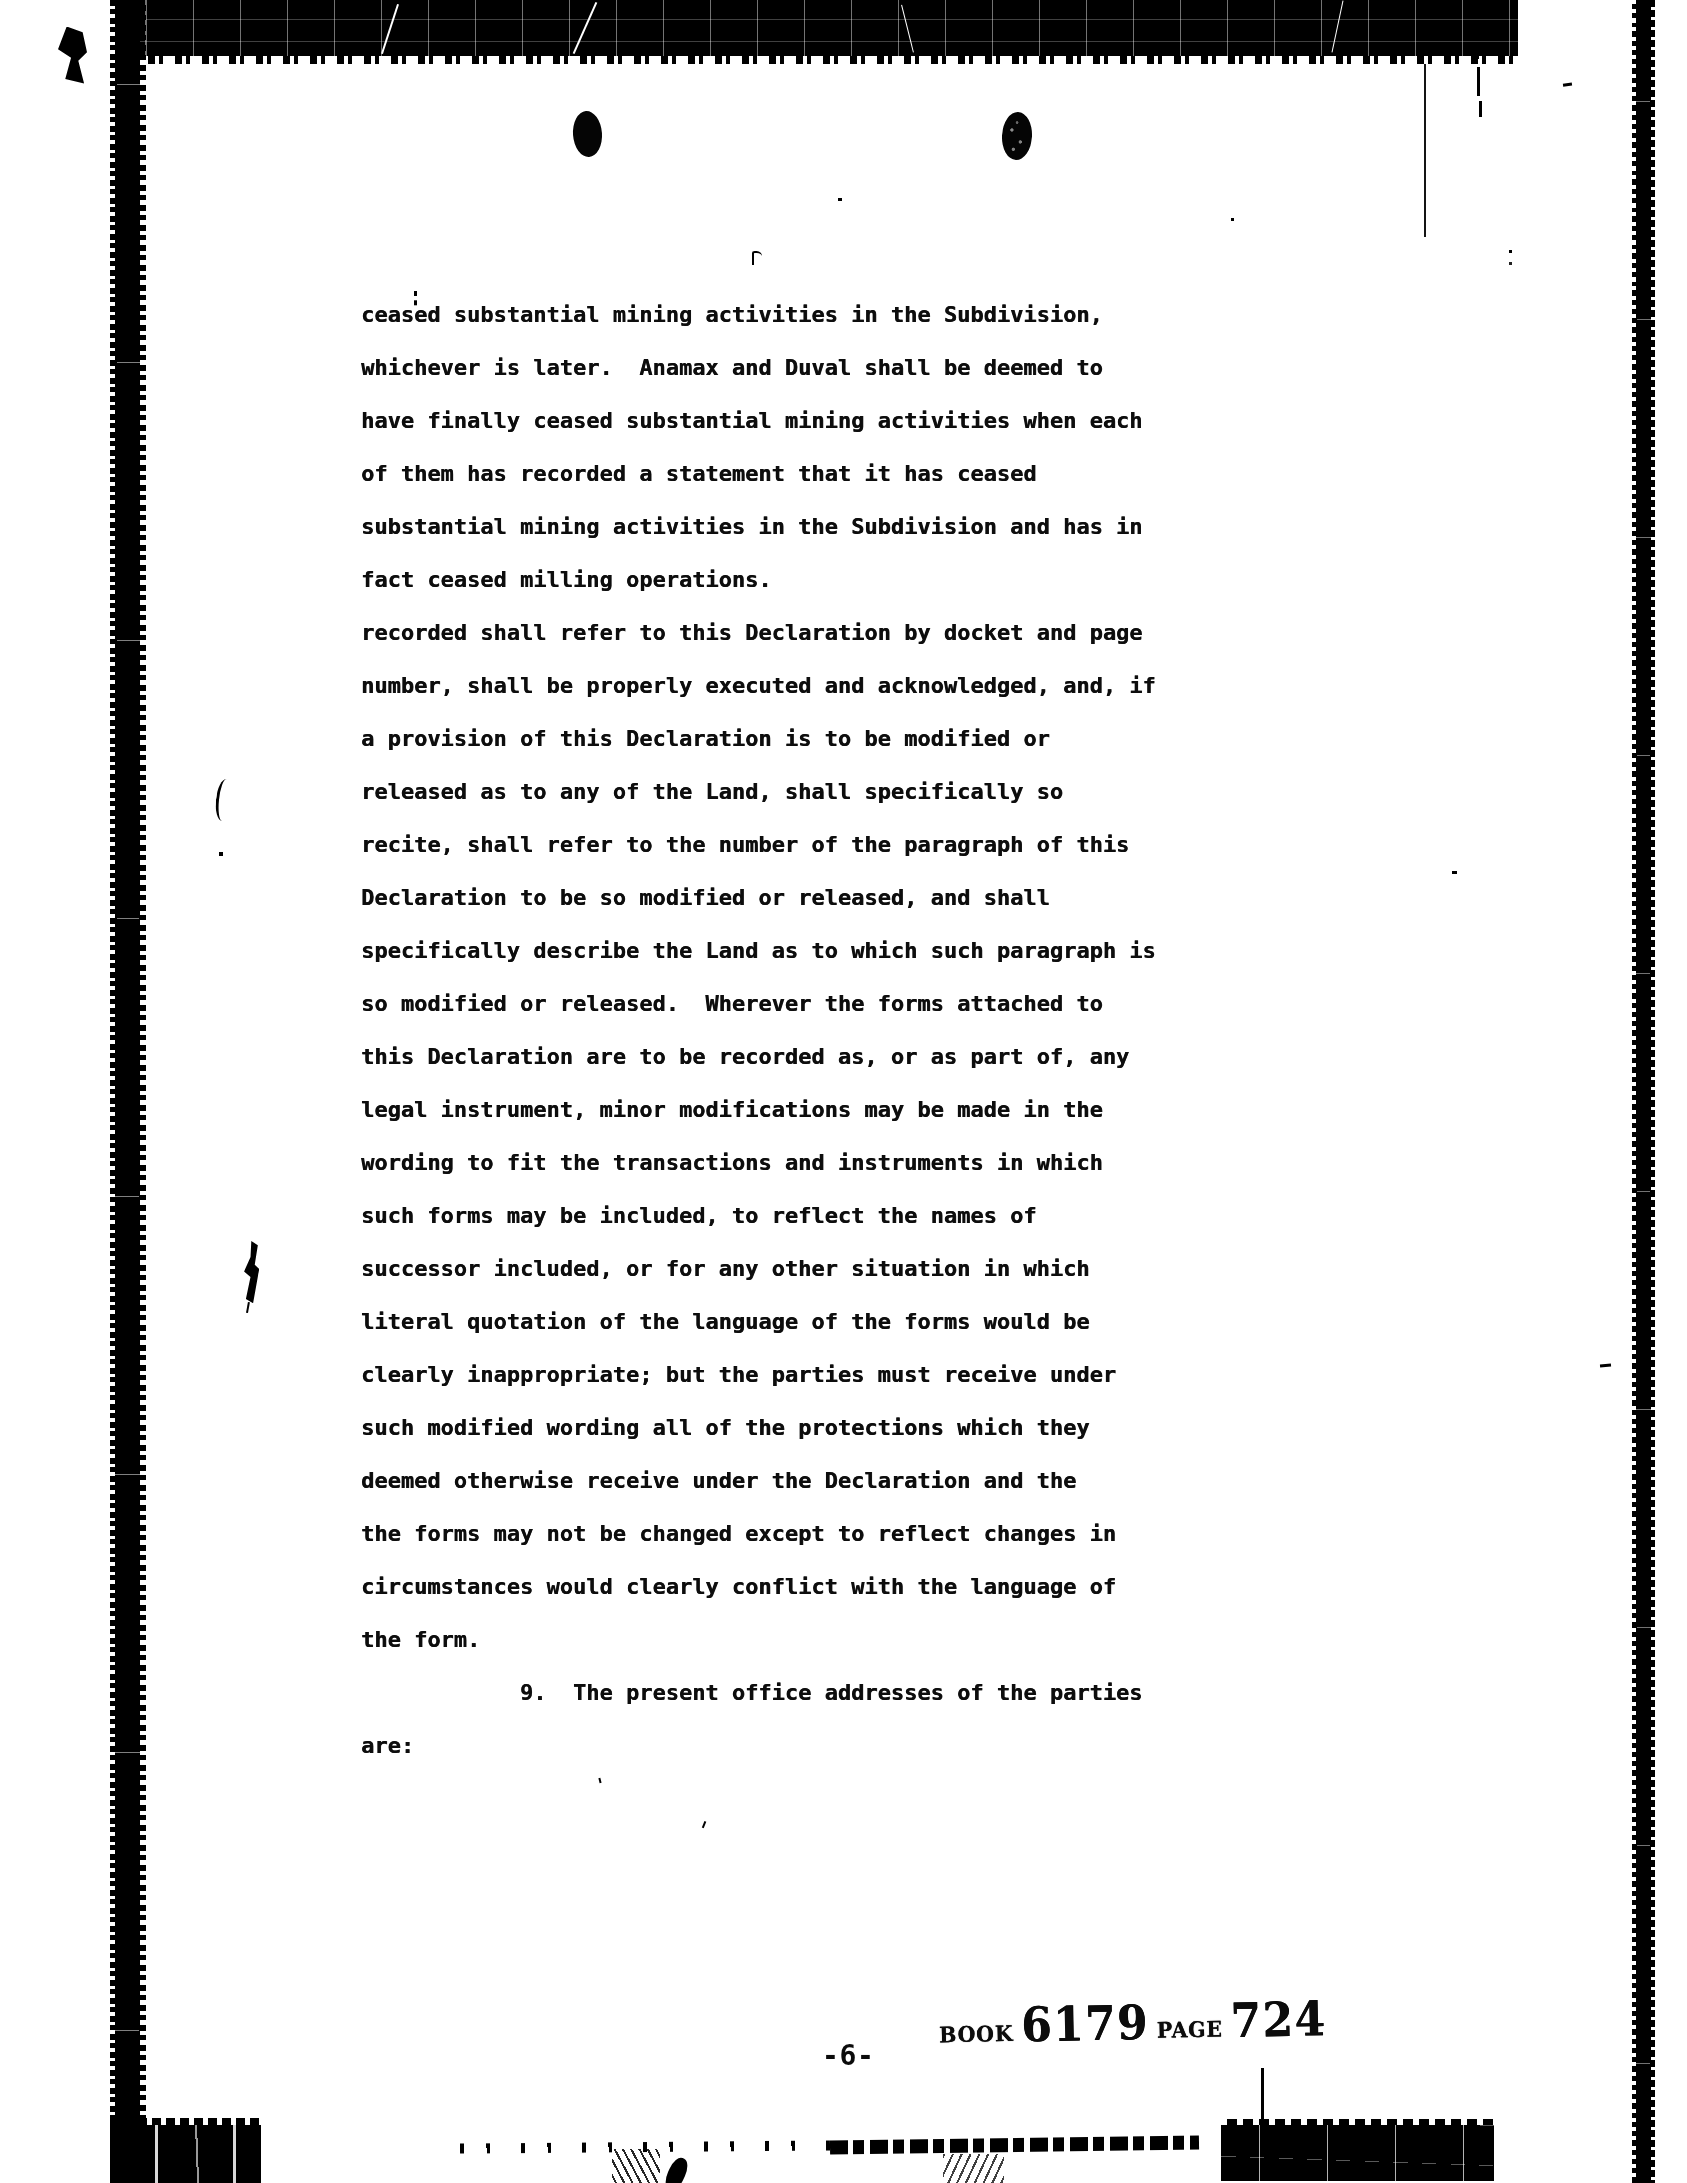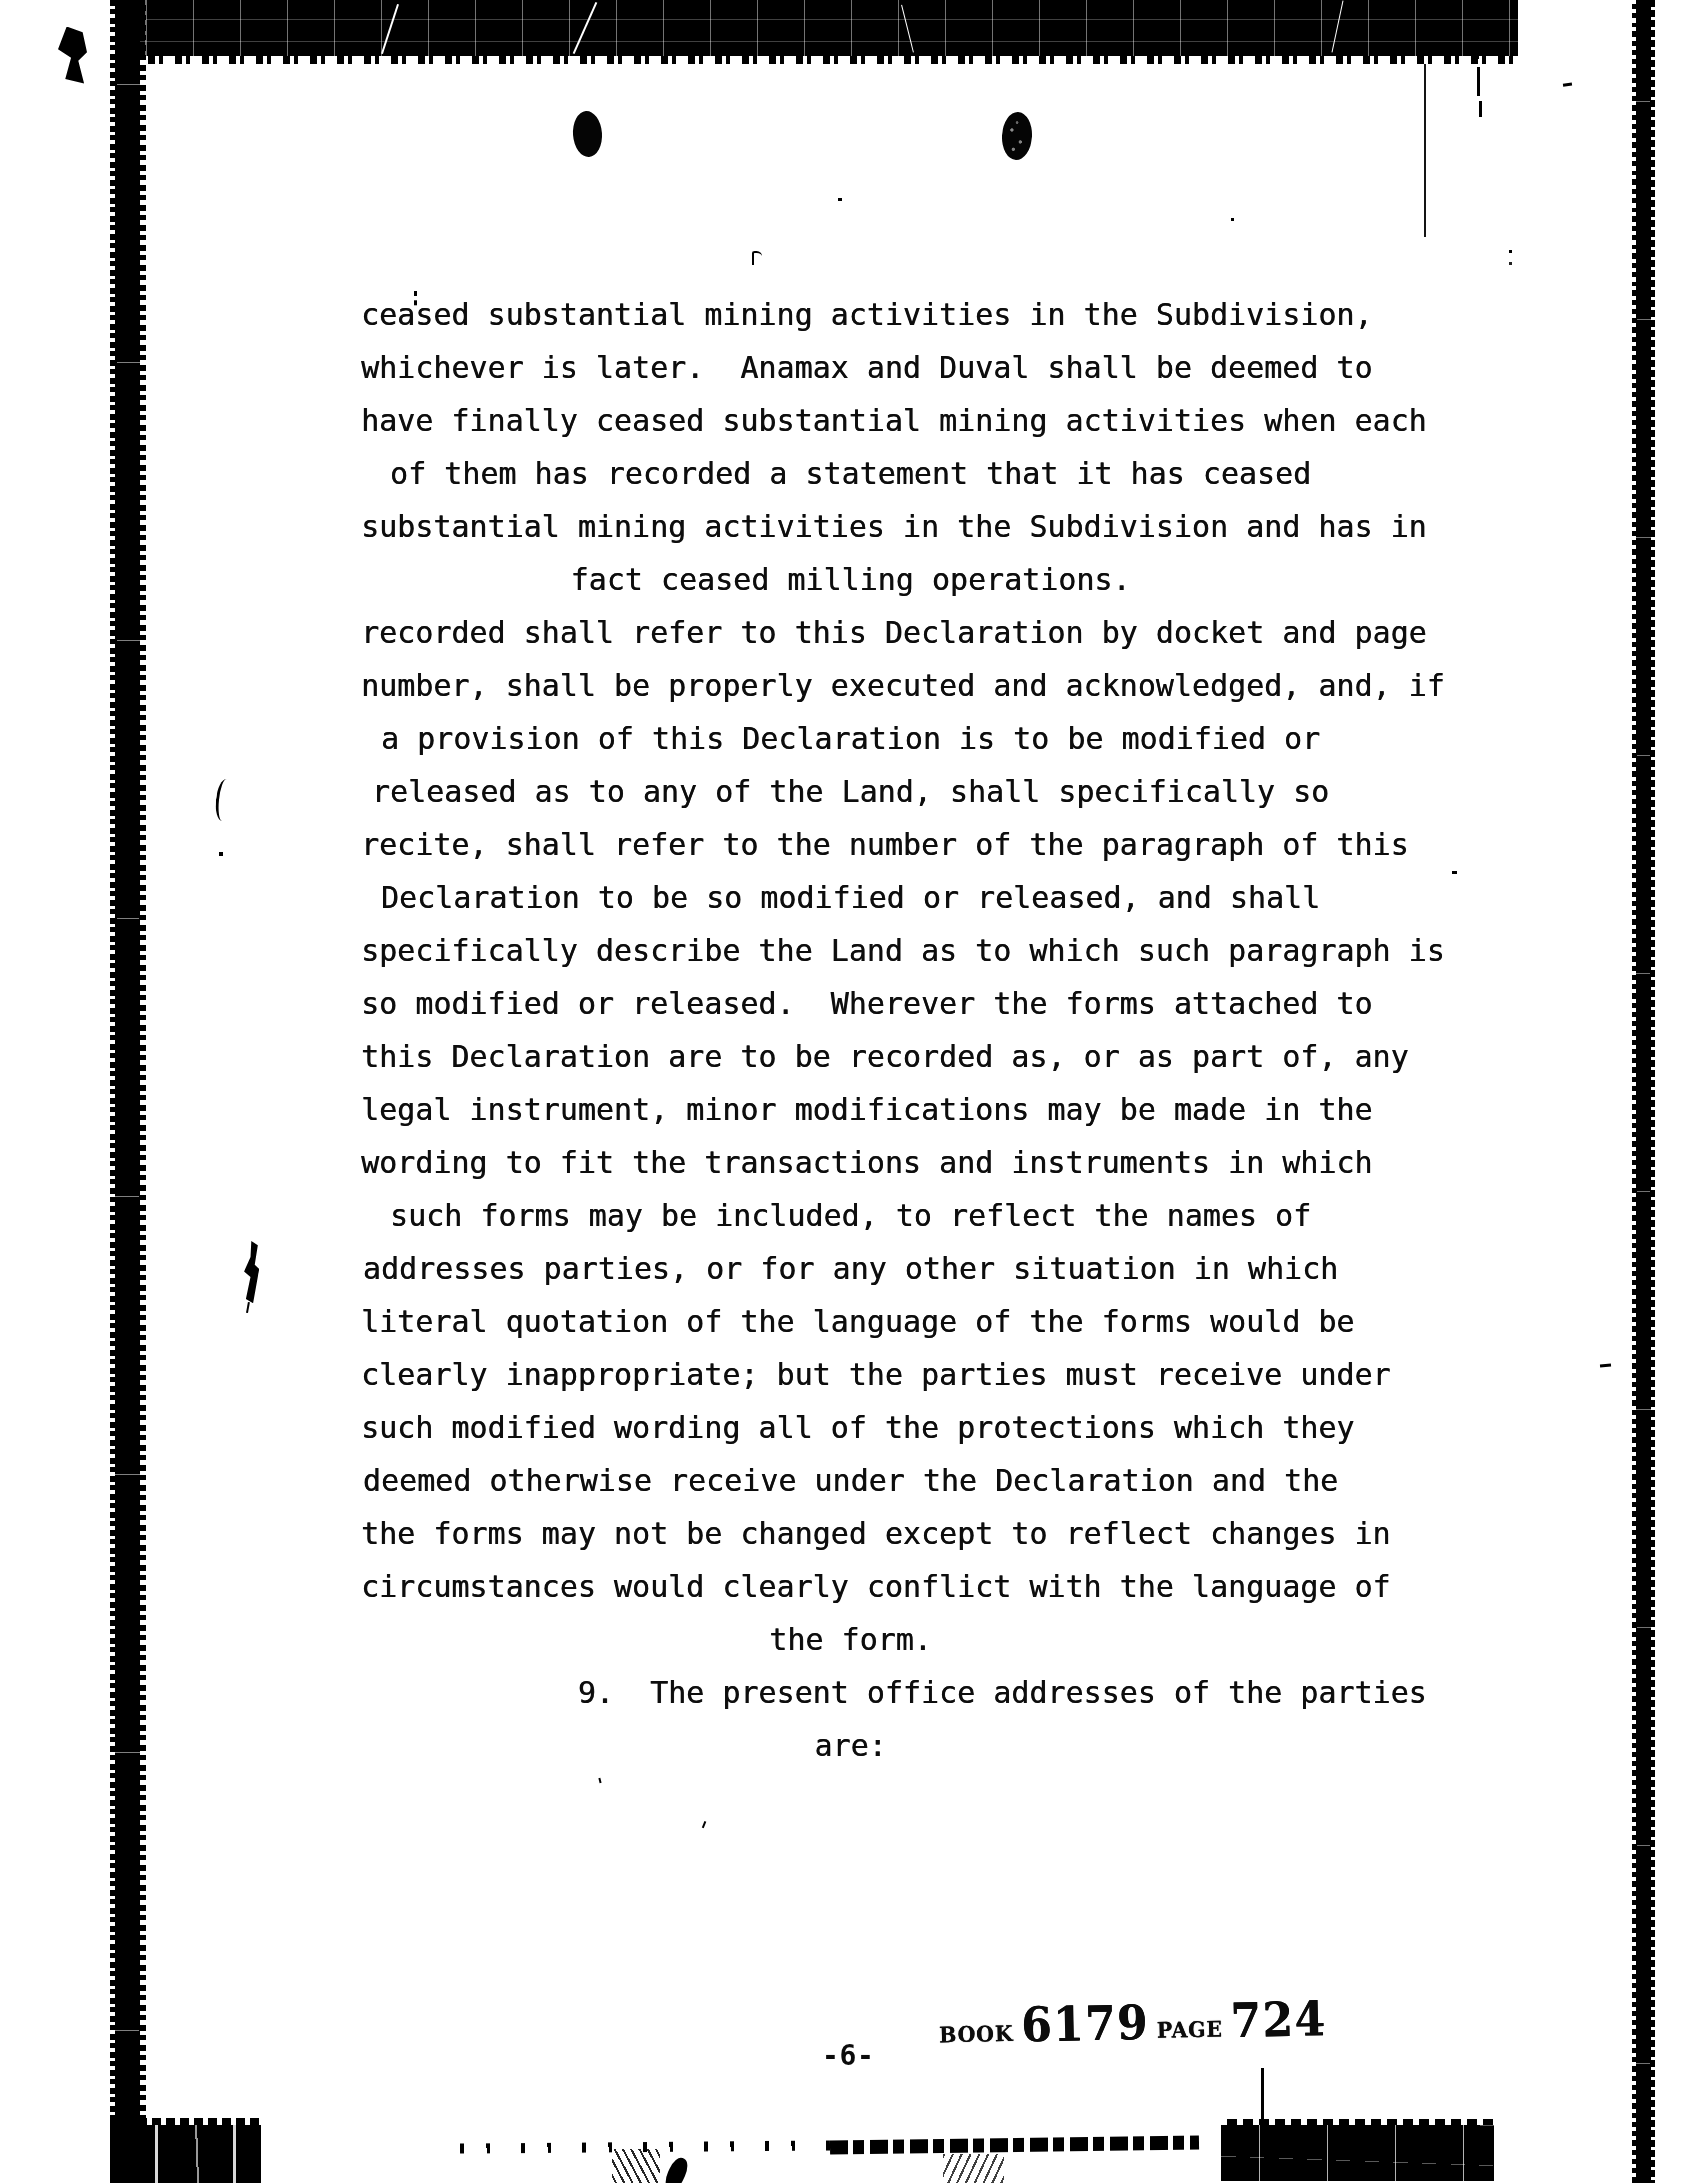--- a/index.html
+++ b/index.html
@@ -102,25 +102,24 @@
   .scribble2{left:943px;top:2154px;width:61px;height:30px;background:transparent;
     background-image:repeating-linear-gradient(115deg,#000 0 2px,transparent 2px 8px);opacity:.75;}
   .blob-mid{left:668px;top:2157px;width:17px;height:34px;border-radius:45%;transform:rotate(24deg);}
   
   .text-block{
     position:absolute;left:361px;top:288px;width:979px;
     color:#0d0d0d;
   }
   .text-line{
     height:53px;line-height:53px;
-    font-size:30px;font-weight:400;
+    font-size:22px;font-weight:700;
     white-space:pre;
     letter-spacing:0;
     text-shadow:0.4px 0 0 #222;
-    text-align:center;
   }
   
   .stamp{
     position:absolute;left:939px;top:1997px;
     display:flex;align-items:baseline;gap:8px;
     color:#0c0c0c;transform:rotate(-1.2deg);
     font-family:"DejaVu Serif","Liberation Serif",serif;font-weight:700;
   }
   .stamp-word{font-size:20.5px;letter-spacing:0.7px;transform:scaleY(1.05);text-shadow:0 0 0.7px #000;}
   .stamp-num{font-size:44px;letter-spacing:1.3px;transform:scaleY(1.08);text-shadow:0.3px 0 0 #000;}
@@ -195,21 +194,21 @@
     <div class="text-line">a provision of this Declaration is to be modified or</div>
     <div class="text-line">released as to any of the Land, shall specifically so</div>
     <div class="text-line">recite, shall refer to the number of the paragraph of this</div>
     <div class="text-line">Declaration to be so modified or released, and shall</div>
     <div class="text-line">specifically describe the Land as to which such paragraph is</div>
     <div class="text-line">so modified or released.  Wherever the forms attached to</div>
     <div class="text-line">this Declaration are to be recorded as, or as part of, any</div>
     <div class="text-line">legal instrument, minor modifications may be made in the</div>
     <div class="text-line">wording to fit the transactions and instruments in which</div>
     <div class="text-line">such forms may be included, to reflect the names of</div>
-    <div class="text-line">addresses parties, or for any other situation in which</div>
+    <div class="text-line">successor included, or for any other situation in which</div>
     <div class="text-line">literal quotation of the language of the forms would be</div>
     <div class="text-line">clearly inappropriate; but the parties must receive under</div>
     <div class="text-line">such modified wording all of the protections which they</div>
     <div class="text-line">deemed otherwise receive under the Declaration and the</div>
     <div class="text-line">the forms may not be changed except to reflect changes in</div>
     <div class="text-line">circumstances would clearly conflict with the language of</div>
     <div class="text-line">the form.</div>
     <div class="text-line">            9.  The present office addresses of the parties</div>
     <div class="text-line">are:</div>
   </main>

